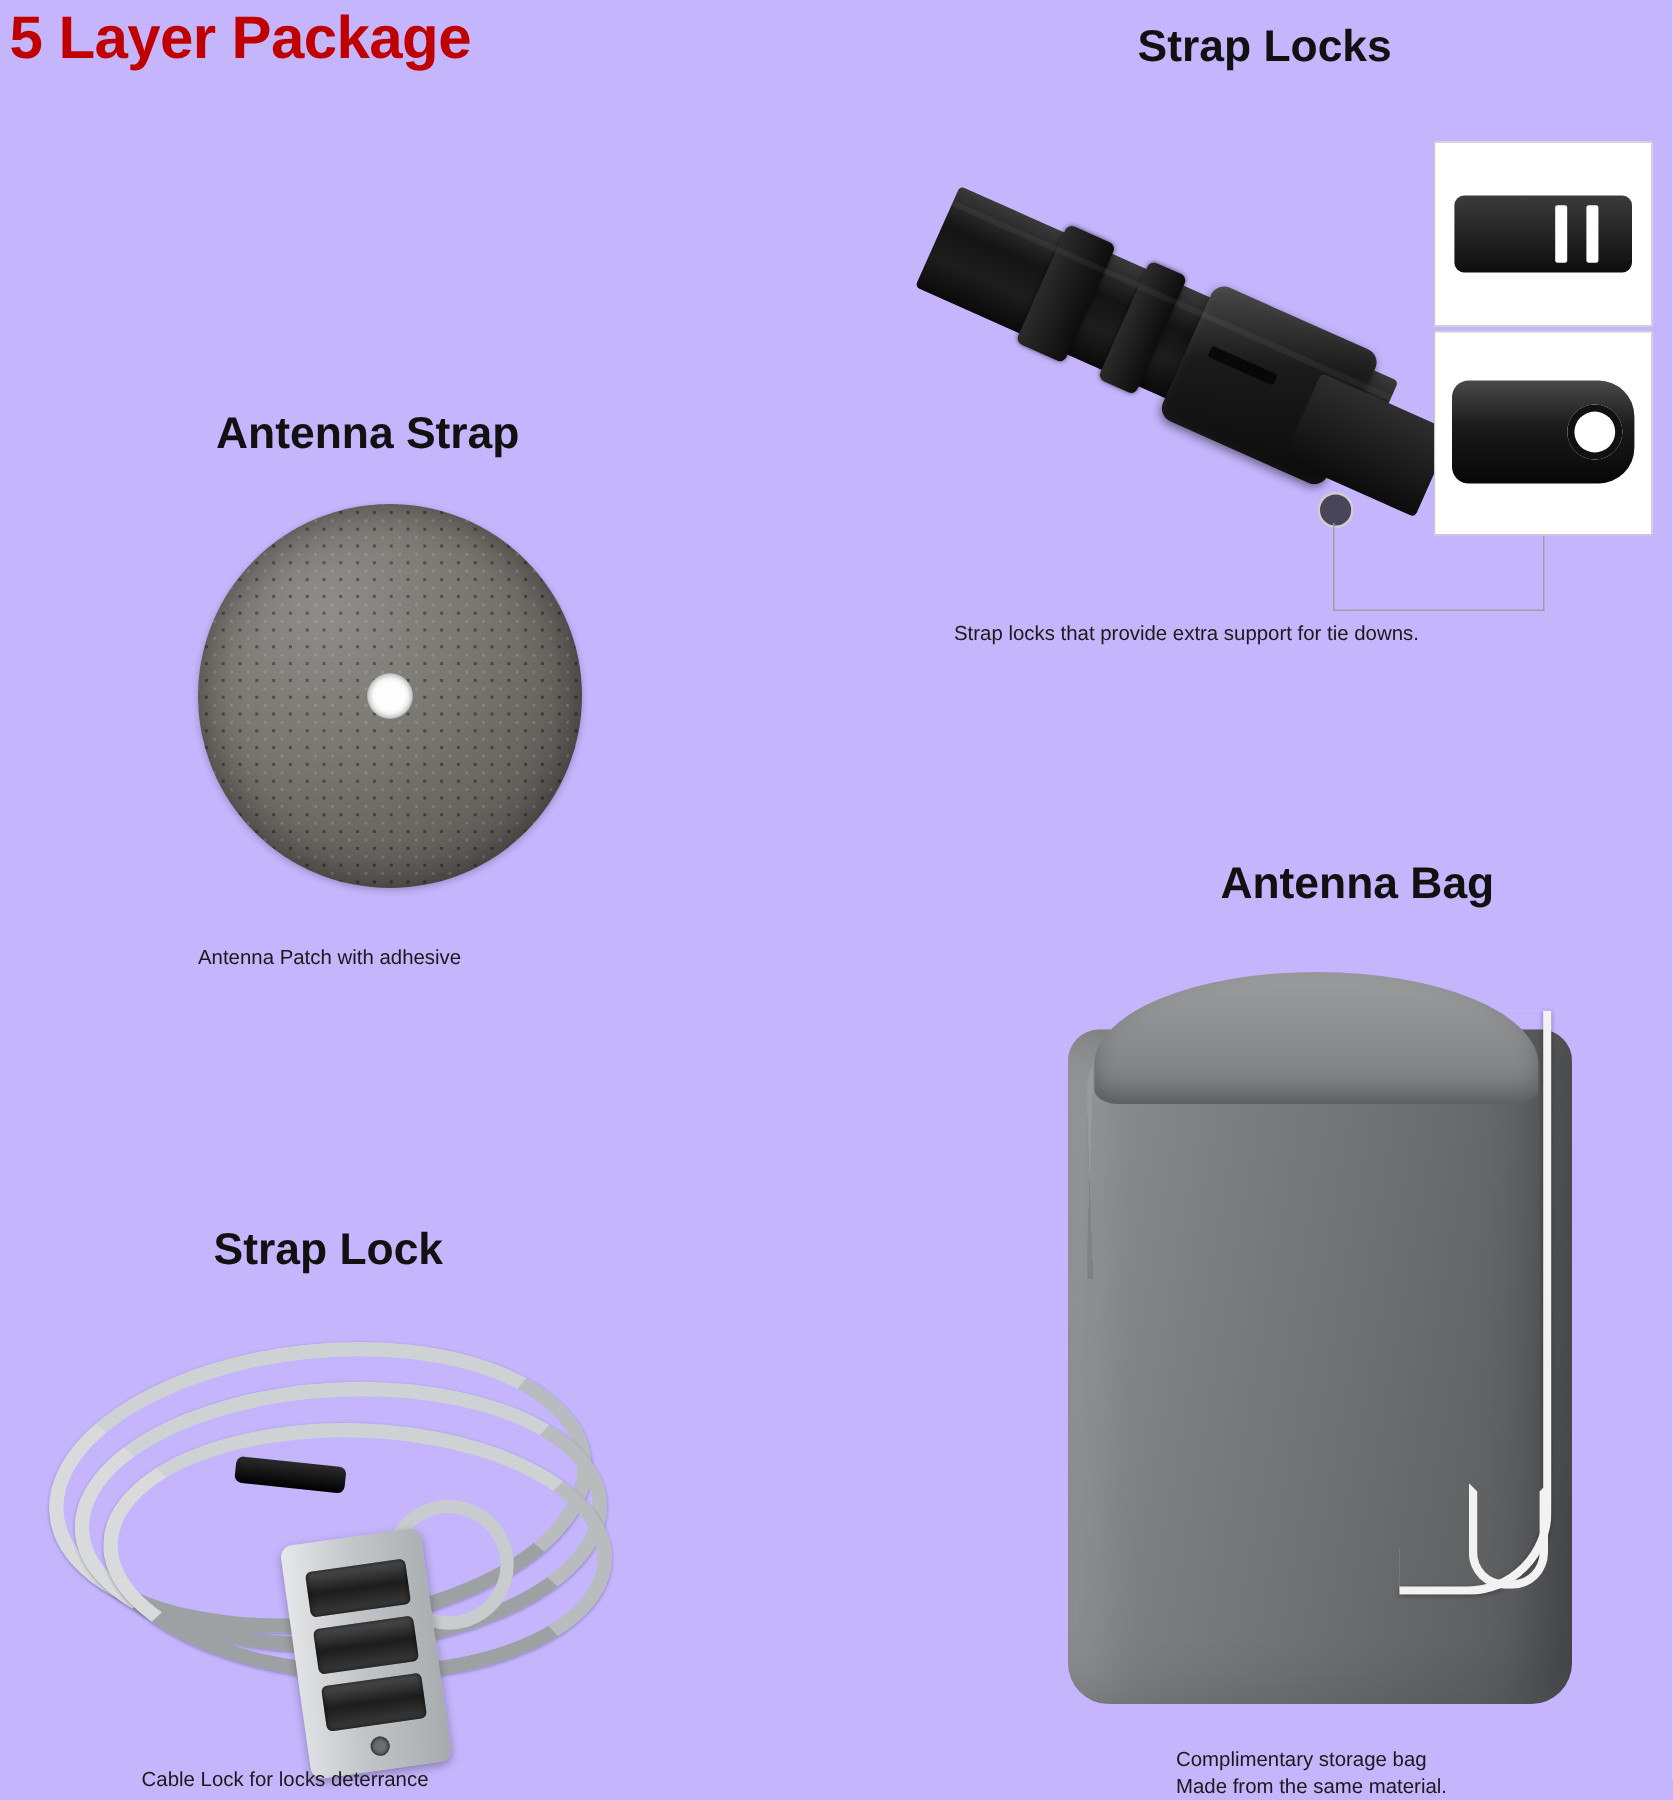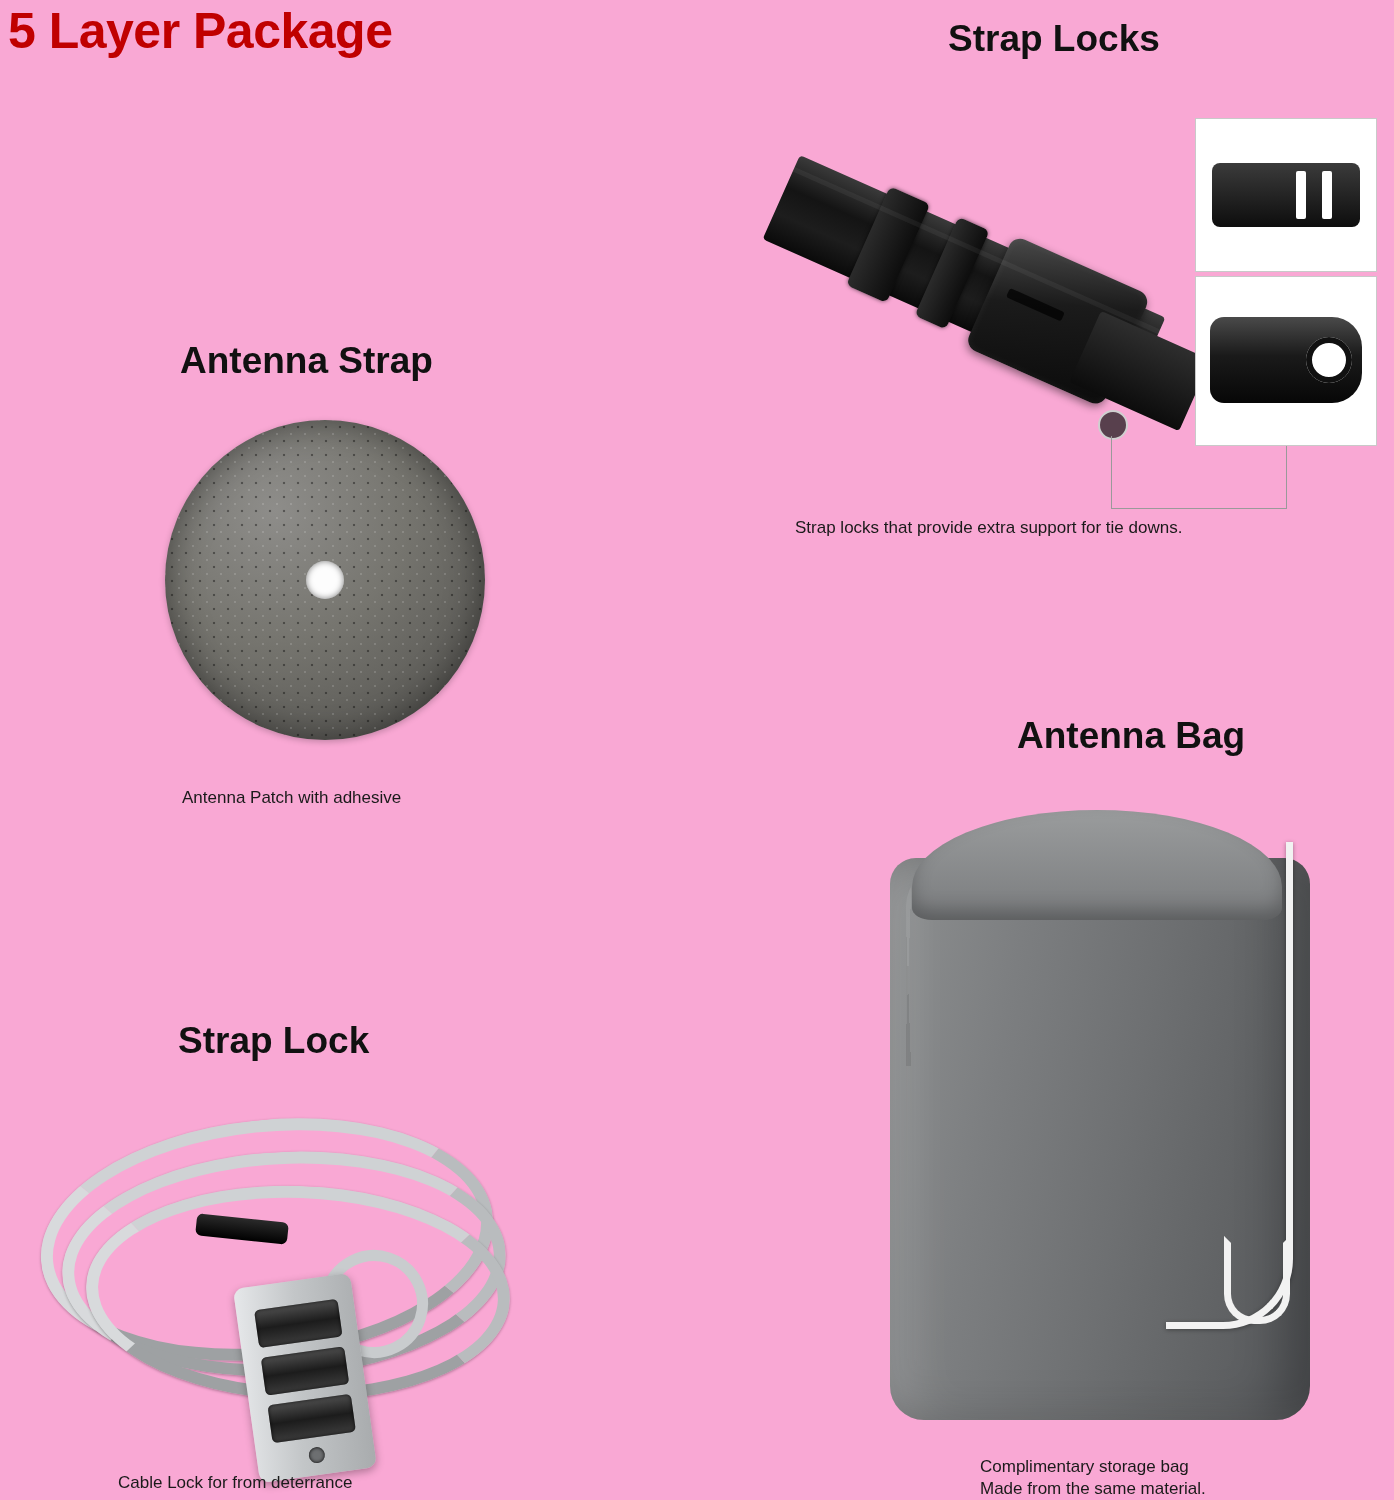--- a/index.html
+++ b/index.html
@@ -12,21 +12,21 @@
     height: 1500px;
     position: relative;
     font-family: "Liberation Sans", sans-serif;
     color: #000;
     overflow: hidden;
   }
   .page {
     position: relative;
     width: 1394px;
     height: 1500px;
-    background: #f9a8d4;
+    background: #c4b5fd;
     text-decoration: underline;
   }
 
   
   .main-title {
     position: absolute;
     left: 8px;
     top: 2px;
     font-size: 50px;
     font-weight: bold;
@@ -47,21 +47,21 @@
   #title-cable       { left: 178px; top: 1020px; }
 
   .caption {
     position: absolute;
     font-size: 17px;
     color: #1a1a1a;
     line-height: 1.28;
     white-space: pre-line;
   }
   #cap-strap   { left: 795px; top: 517px; }
-  #cap-antenna { left: 165px; top: 787px; margin-left: 17px; }
+  #cap-antenna { left: 165px; top: 787px; }
   #cap-cable   { left: 118px; top: 1472px; }
   #cap-storage { left: 980px; top: 1456px; }
 
   
   .antenna-wrap {
     position: absolute;
     left: 165px;
     top: 420px;
     width: 320px;
     height: 320px;
@@ -414,15 +414,15 @@
     <div class="cable-tip"></div>
     <div class="shackle"></div>
     <div class="lock-body">
       <div class="dial" id="dial1"></div>
       <div class="dial" id="dial2"></div>
       <div class="dial" id="dial3"></div>
       <div class="lock-hole"></div>
     </div>
   </div>
 
-  <div class="caption" id="cap-cable">Cable Lock for from deterrance</div>
+  <div class="caption" id="cap-cable">Cable Lock for locks deterrance</div>
 
 </div>
 
 </body></html>

